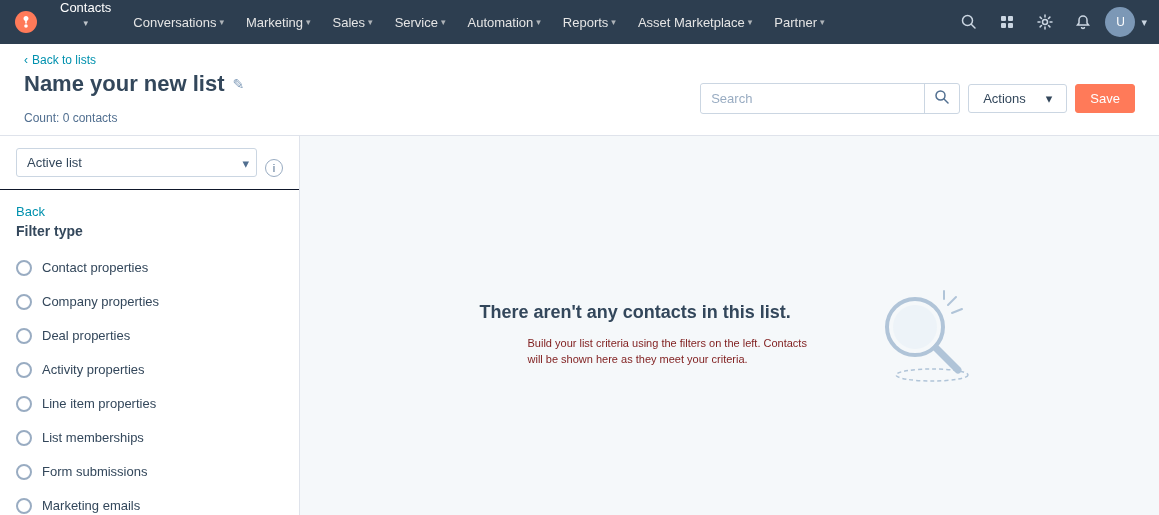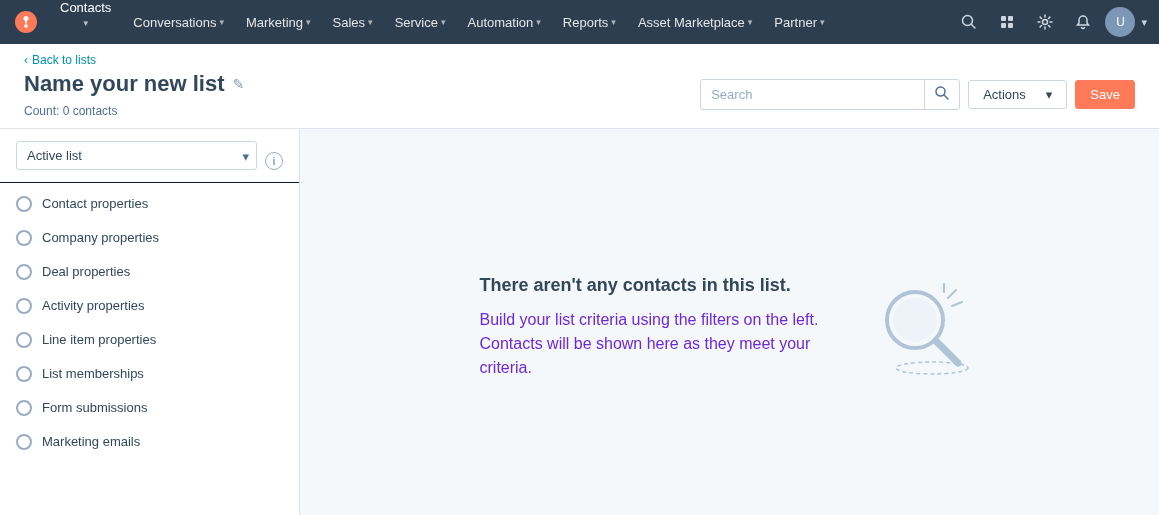--- a/index.html
+++ b/index.html
@@ -62,21 +62,21 @@
     .list-title-area { display: flex; flex-direction: column; }
     .list-title {
       display: flex; align-items: center; gap: 8px;
     }
     .list-title h1 {
       font-size: 22px; font-weight: 600; color: #33475b;
     }
     .edit-icon {
       color: #7c98b6; cursor: pointer; font-size: 14px;
     }
-    .count-label { font-size: 12px; color: #516f90; margin-top: 7px; }
+    .count-label { font-size: 12px; color: #516f90; margin-top: 14px; }
     .subheader-actions { display: flex; align-items: center; gap: 8px; }
     .search-box {
       display: flex; align-items: center;
       border: 1px solid #cbd6e2; border-radius: 3px;
       background: #fff; overflow: hidden;
       width: 260px;
     }
     .search-box input {
       border: none; outline: none; padding: 6px 10px;
       font-size: 13px; flex: 1; color: #33475b;
@@ -166,21 +166,21 @@
     .empty-state {
       display: flex; align-items: center; gap: 40px;
       padding: 20px;
       justify-content: center;
     }
     .empty-text { max-width: 340px; }
     .empty-text h2 {
       font-size: 18px; font-weight: 600; color: #33475b; margin-bottom: 12px;
     }
     .empty-text p {
-      font-size: 16px; color: #6d28d9; line-height: 1.5;
+      font-size: 11px; color: #7f1d1d; line-height: 1.5; margin-left: 48px;
     }
     .magnifier-illustration {
       width: 120px; height: 100px; position: relative; flex-shrink: 0;
     }
   </style>
 </head>
 <body>
 
 <nav class="topnav">
   <div class="topnav-logo">
@@ -298,20 +298,24 @@
   <div class="sidebar">
     <div class="list-type-row">
       <div class="list-type-wrapper">
         <select>
           <option value="active">Active list</option>
           <option value="static">Static list</option>
         </select>
       </div>
       <div class="info-icon">i</div>
     </div>
+    <div class="filter-section">
+      <a class="back-filter-link">Back</a>
+      <span class="filter-type-label">Filter type</span>
+    </div>
     <div class="filter-options">
       <div class="filter-option">
         <div class="filter-radio"></div>
         <span>Contact properties</span>
       </div>
       <div class="filter-option">
         <div class="filter-radio"></div>
         <span>Company properties</span>
       </div>
       <div class="filter-option">

